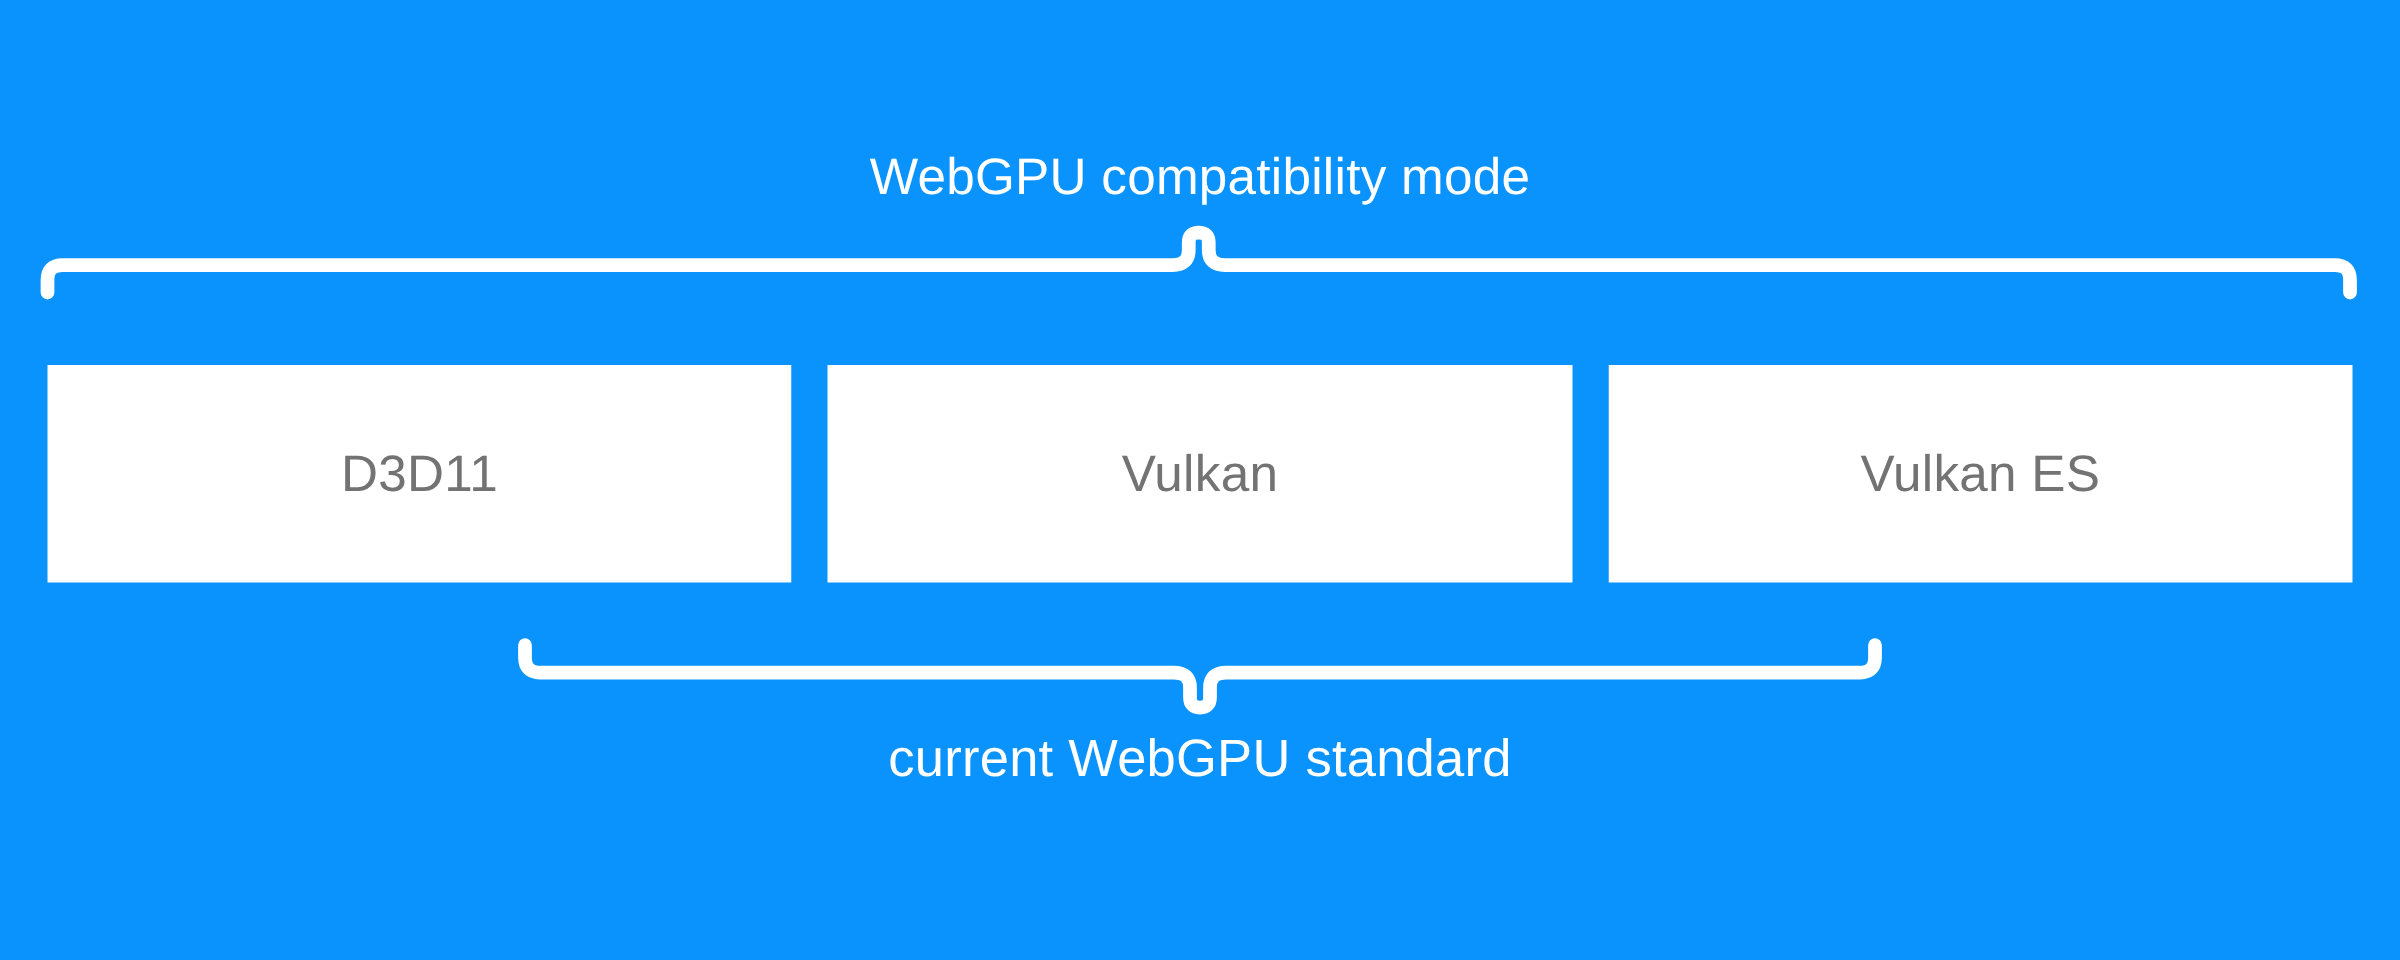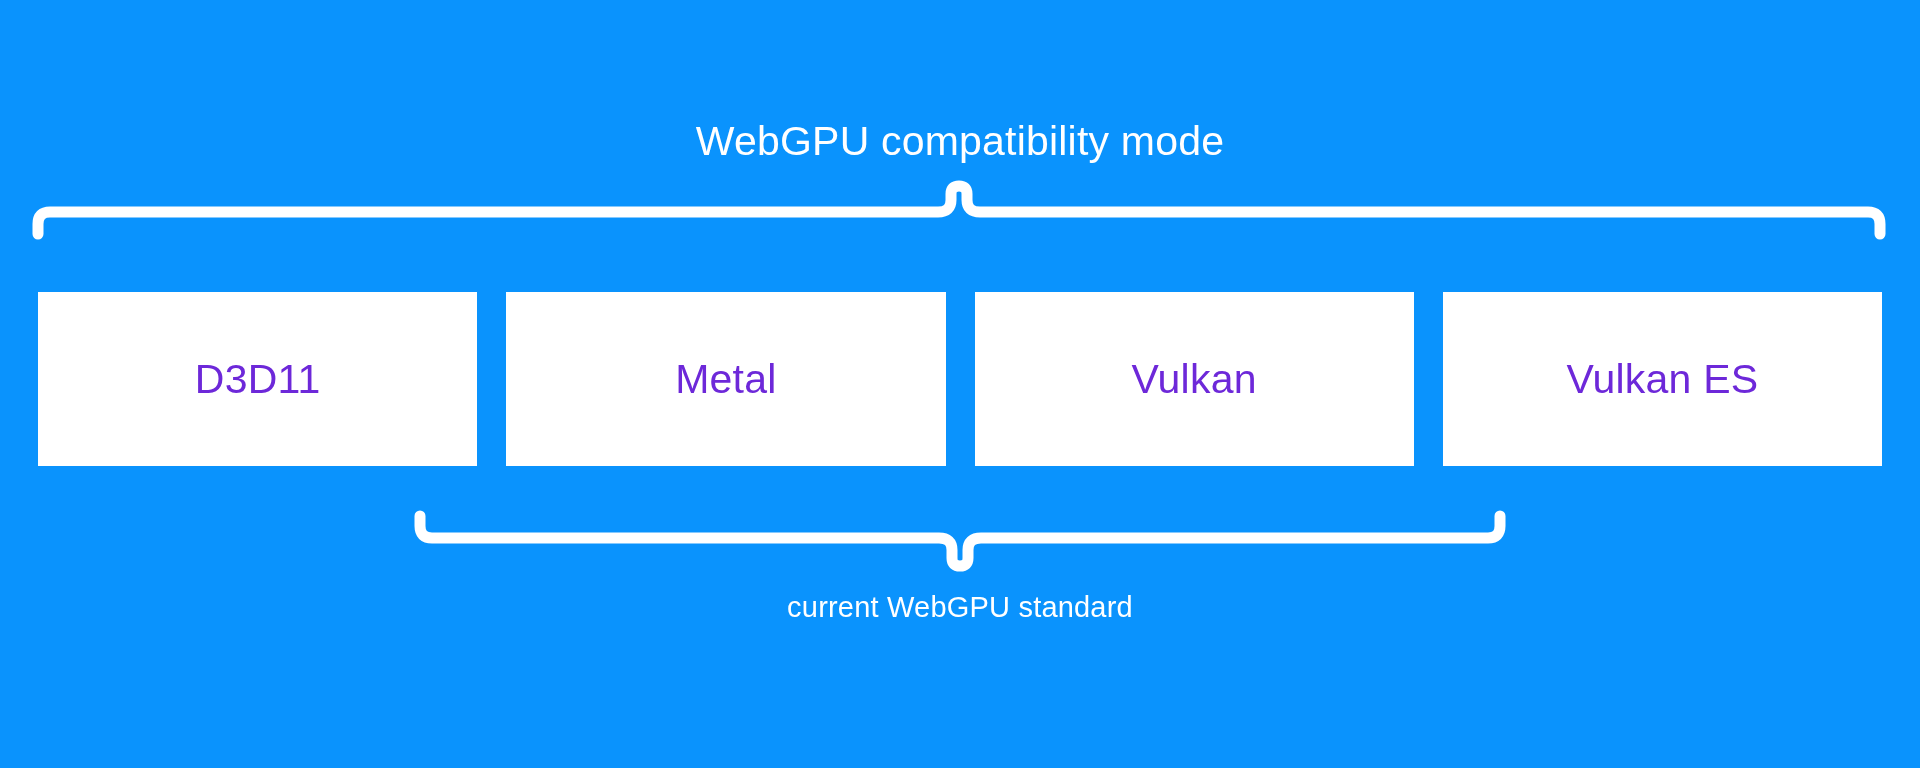--- a/index.html
+++ b/index.html
@@ -32,21 +32,21 @@
     letter-spacing: 0.2px;
     white-space: nowrap;
   }
   #top-caption {
     top: 117px;
     font-size: 41px;
     line-height: 48px;
   }
   #bottom-caption {
     top: 583px;
-    font-size: 29px;
+    font-size: 42px;
     line-height: 48px;
   }
 
   
   .brace {
     position: absolute;
     pointer-events: none;
   }
   #top-brace {
     left: 30px;
@@ -74,21 +74,21 @@
     gap: 29px;
   }
   .api-box {
     flex: 1 1 0;
     background: #ffffff;
     display: flex;
     align-items: center;
     justify-content: center;
   }
   .api-label {
-    color: #6d28d9;
+    color: #737373;
     font-size: 41px;
     font-weight: 400;
     letter-spacing: 0.2px;
     white-space: nowrap;
   }
 </style>
 </head>
 <body>
 
 <div id="stage">
@@ -111,23 +111,20 @@
              L 1850 56" fill="none" stroke="#ffffff" stroke-width="11" stroke-linecap="round" stroke-linejoin="round"></path>
   </svg>
 
   <div id="api-row">
 
     <div class="api-box">
       <span class="api-label">D3D11</span>
     </div>
 
 
-    <div class="api-box">
-      <span class="api-label">Metal</span>
-    </div>
 
     <div class="api-box">
       <span class="api-label">Vulkan</span>
     </div>
 
     <div class="api-box">
       <span class="api-label">Vulkan ES</span>
     </div>
 
   </div>

